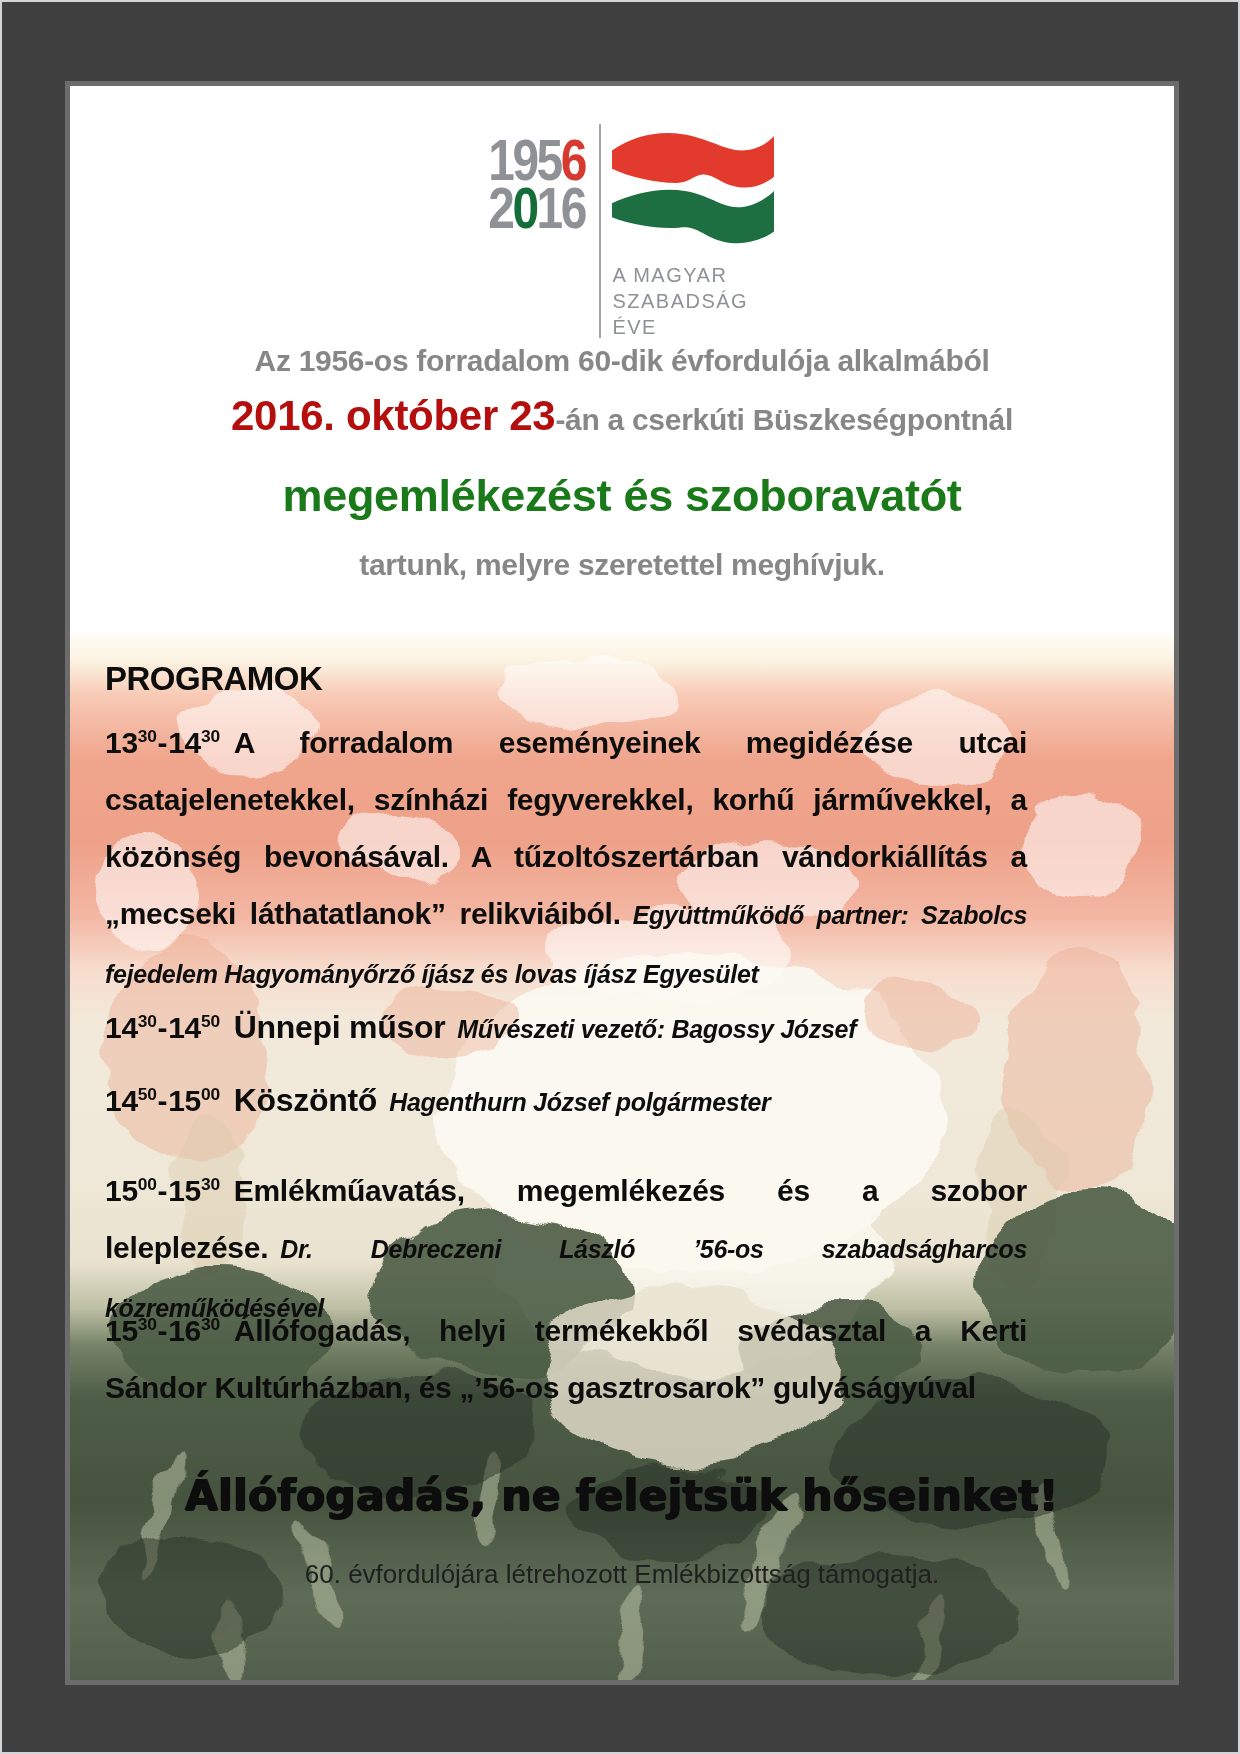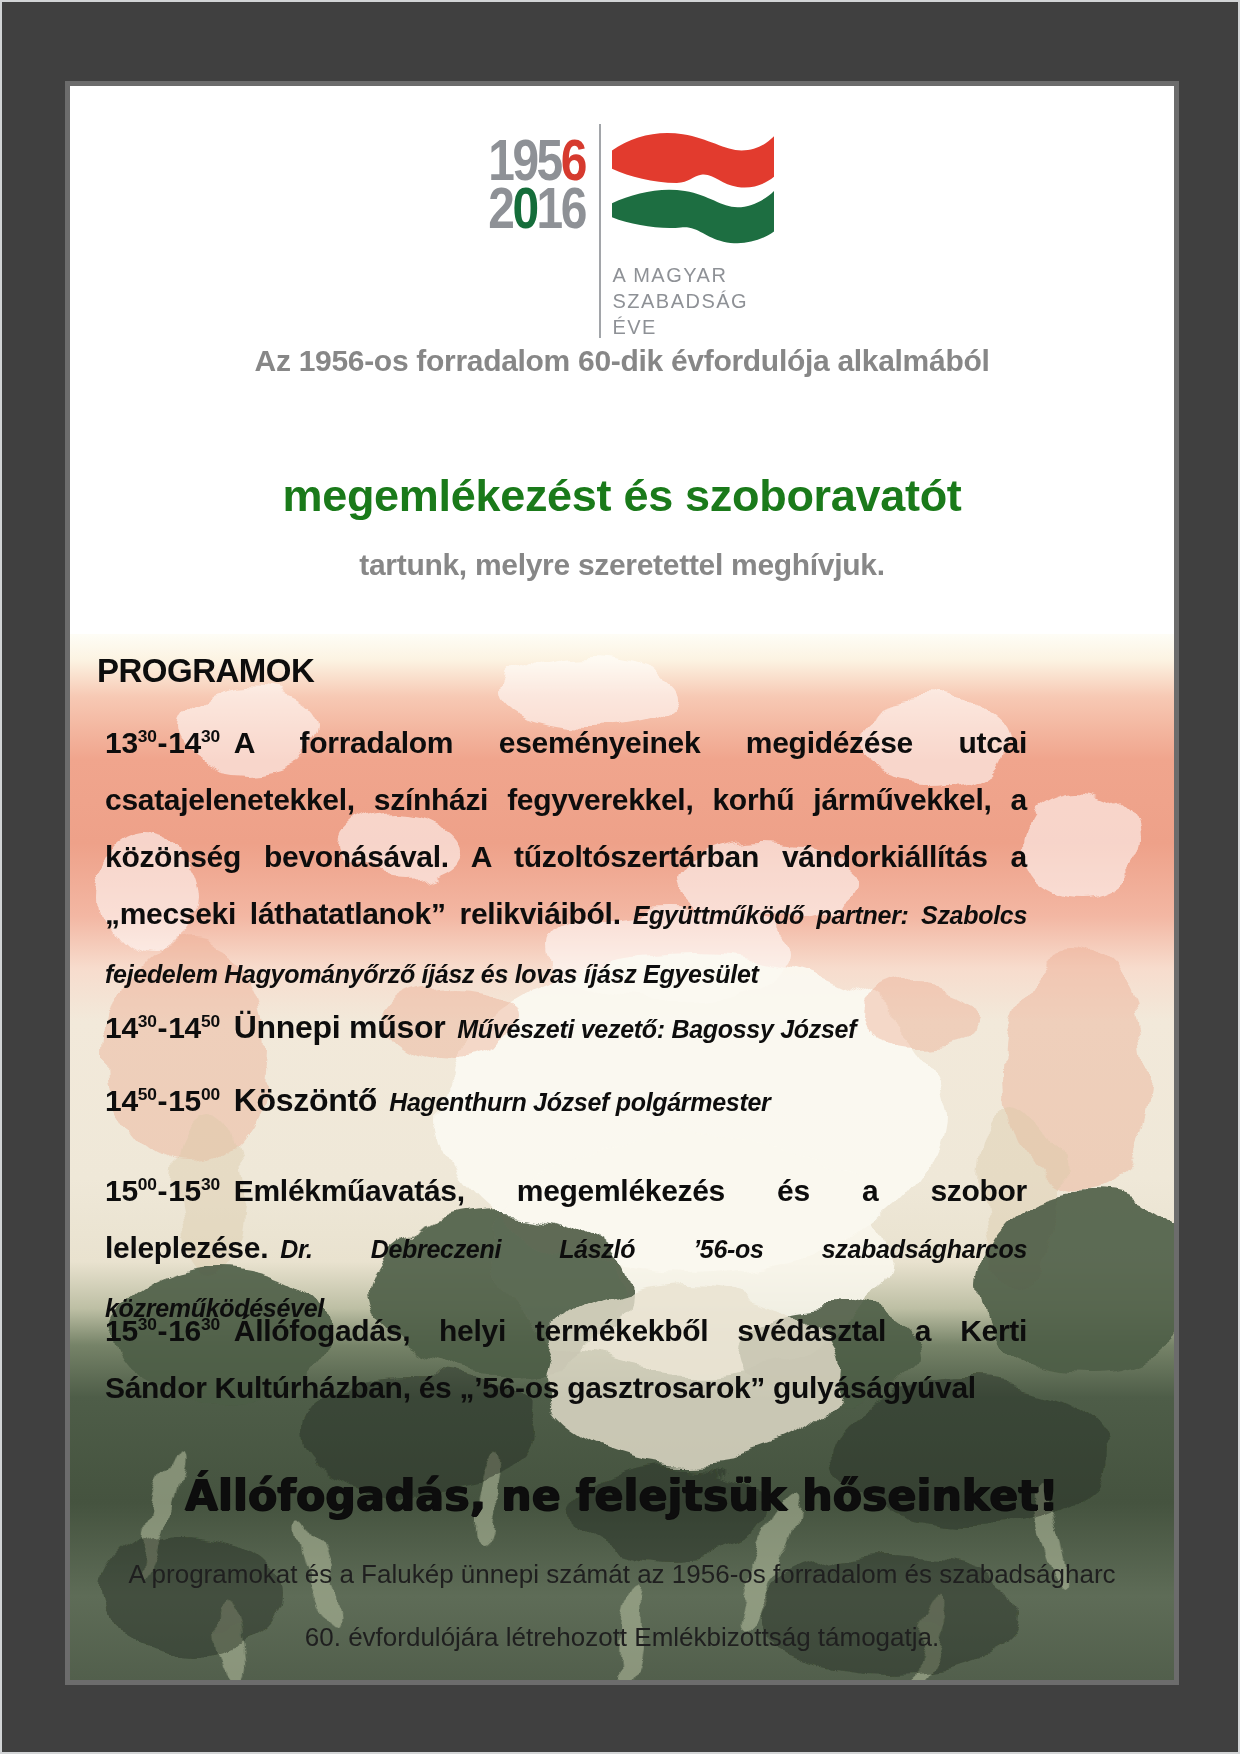--- a/index.html
+++ b/index.html
@@ -26,21 +26,21 @@
   .h-line{position:absolute;left:0;width:100%;text-align:center;font-weight:bold;letter-spacing:-0.3px;}
   .h-occasion{top:258px;font-size:30px;color:#878787;}
   .h-date{top:306px;}
   .h-date .date-red{font-size:42px;color:#b40f0e;}
   .h-date .date-gray{font-size:30px;color:#878787;}
   .h-event{top:384px;font-size:45px;color:#1a7a1a;}
   .h-invite{top:462px;font-size:30px;color:#878787;}
 
   
   .programs{position:absolute;left:27px;top:566px;width:922px;height:960px;color:#0d0d0d;}
-  .programs h2{margin:0;font-size:33px;font-weight:bold;letter-spacing:-0.5px;}
+  .programs h2{margin:8px;font-size:33px;font-weight:bold;letter-spacing:-0.5px;}
   .prog-item{position:absolute;left:0;width:922px;margin:8px;font-size:30px;font-weight:bold;
              line-height:57px;text-align:justify;letter-spacing:-0.3px;}
   .prog-item sup{font-size:0.58em;vertical-align:super;line-height:0;}
   .ptime{margin-right:14px;white-space:nowrap;}
   .tsep{margin:0 1px;}
   .pnote{font-style:italic;font-size:25px;margin-left:12px;}
   .i1{top:54px;}
   .i2{top:339px;}
   .i3{top:412px;}
   .i4{top:502px;}
@@ -155,20 +155,21 @@
           <path fill="#e23b2e" d="M0,26 C20,12 45,6 70,10 C95,14 112,26 128,26 C142,26 152,20 160,12 L160,52 C150,60 138,64 124,62 C108,60 100,48 88,50 C80,51 76,58 64,58 C40,58 18,52 0,44 Z"></path>
           <path fill="#1d6e41" d="M0,78 C22,68 48,62 72,66 C96,70 108,82 124,82 C138,82 152,74 160,66 L160,106 C146,116 128,120 110,116 C92,112 84,100 68,102 C48,104 20,100 0,92 Z"></path>
         </svg>
         <div class="logo-tagline">A MAGYAR
 SZABADSÁG
 ÉVE</div>
       </div>
     </div>
 
     <div class="h-line h-occasion">Az 1956-os forradalom 60-dik évfordulója alkalmából</div>
+    <div class="h-line h-date"><span class="date-red">2016. október 23</span><span class="date-gray">-án a cserkúti Büszkeségpontnál</span></div>
     <div class="h-line h-invite">tartunk, melyre szeretettel meghívjuk.</div>
     <div class="h-line h-event">megemlékezést és szoboravatót</div>
 
     <div class="programs">
       <h2>PROGRAMOK</h2>
 
       <p class="prog-item i1">
         <span class="ptime"><span>13</span><sup>30</sup><span class="tsep">-</span><span>14</span><sup>30</sup></span><span class="pdesc">A forradalom eseményeinek megidézése utcai csatajelenetekkel, színházi fegyverekkel, korhű járművek­kel, a közönség bevonásával. A tűzoltószertárban vándorki­állítás a „mecseki láthatatlanok” relikviáiból.</span><span class="pnote">Együttműködő partner: Szabolcs fejedelem Hagyományőrző íjász és lovas íjász Egyesület</span>
       </p>
 
@@ -185,18 +186,17 @@
       </p>
 
       <p class="prog-item i5">
         <span class="ptime"><span>15</span><sup>30</sup><span class="tsep">-</span><span>16</span><sup>30</sup></span><span class="pdesc">Állófogadás, helyi termékekből svédasztal a Kerti Sándor Kultúrházban, és „’56-os gasztrosarok” gulyáságyú­val</span>
       </p>
     </div>
 
     <div class="closing">Állófogadás, ne felejtsük hőseinket!</div>
 
     <div class="footer">
-      <div class="f-line">A programokat és a Falukép ünnepi számát az 1956-os forradalom és szabadságharc</div>
       <div class="f-line">60. évfordulójára létrehozott Emlékbizottság támogatja.</div>
     </div>
 
   </div>
 </div>
 
 </body></html>

